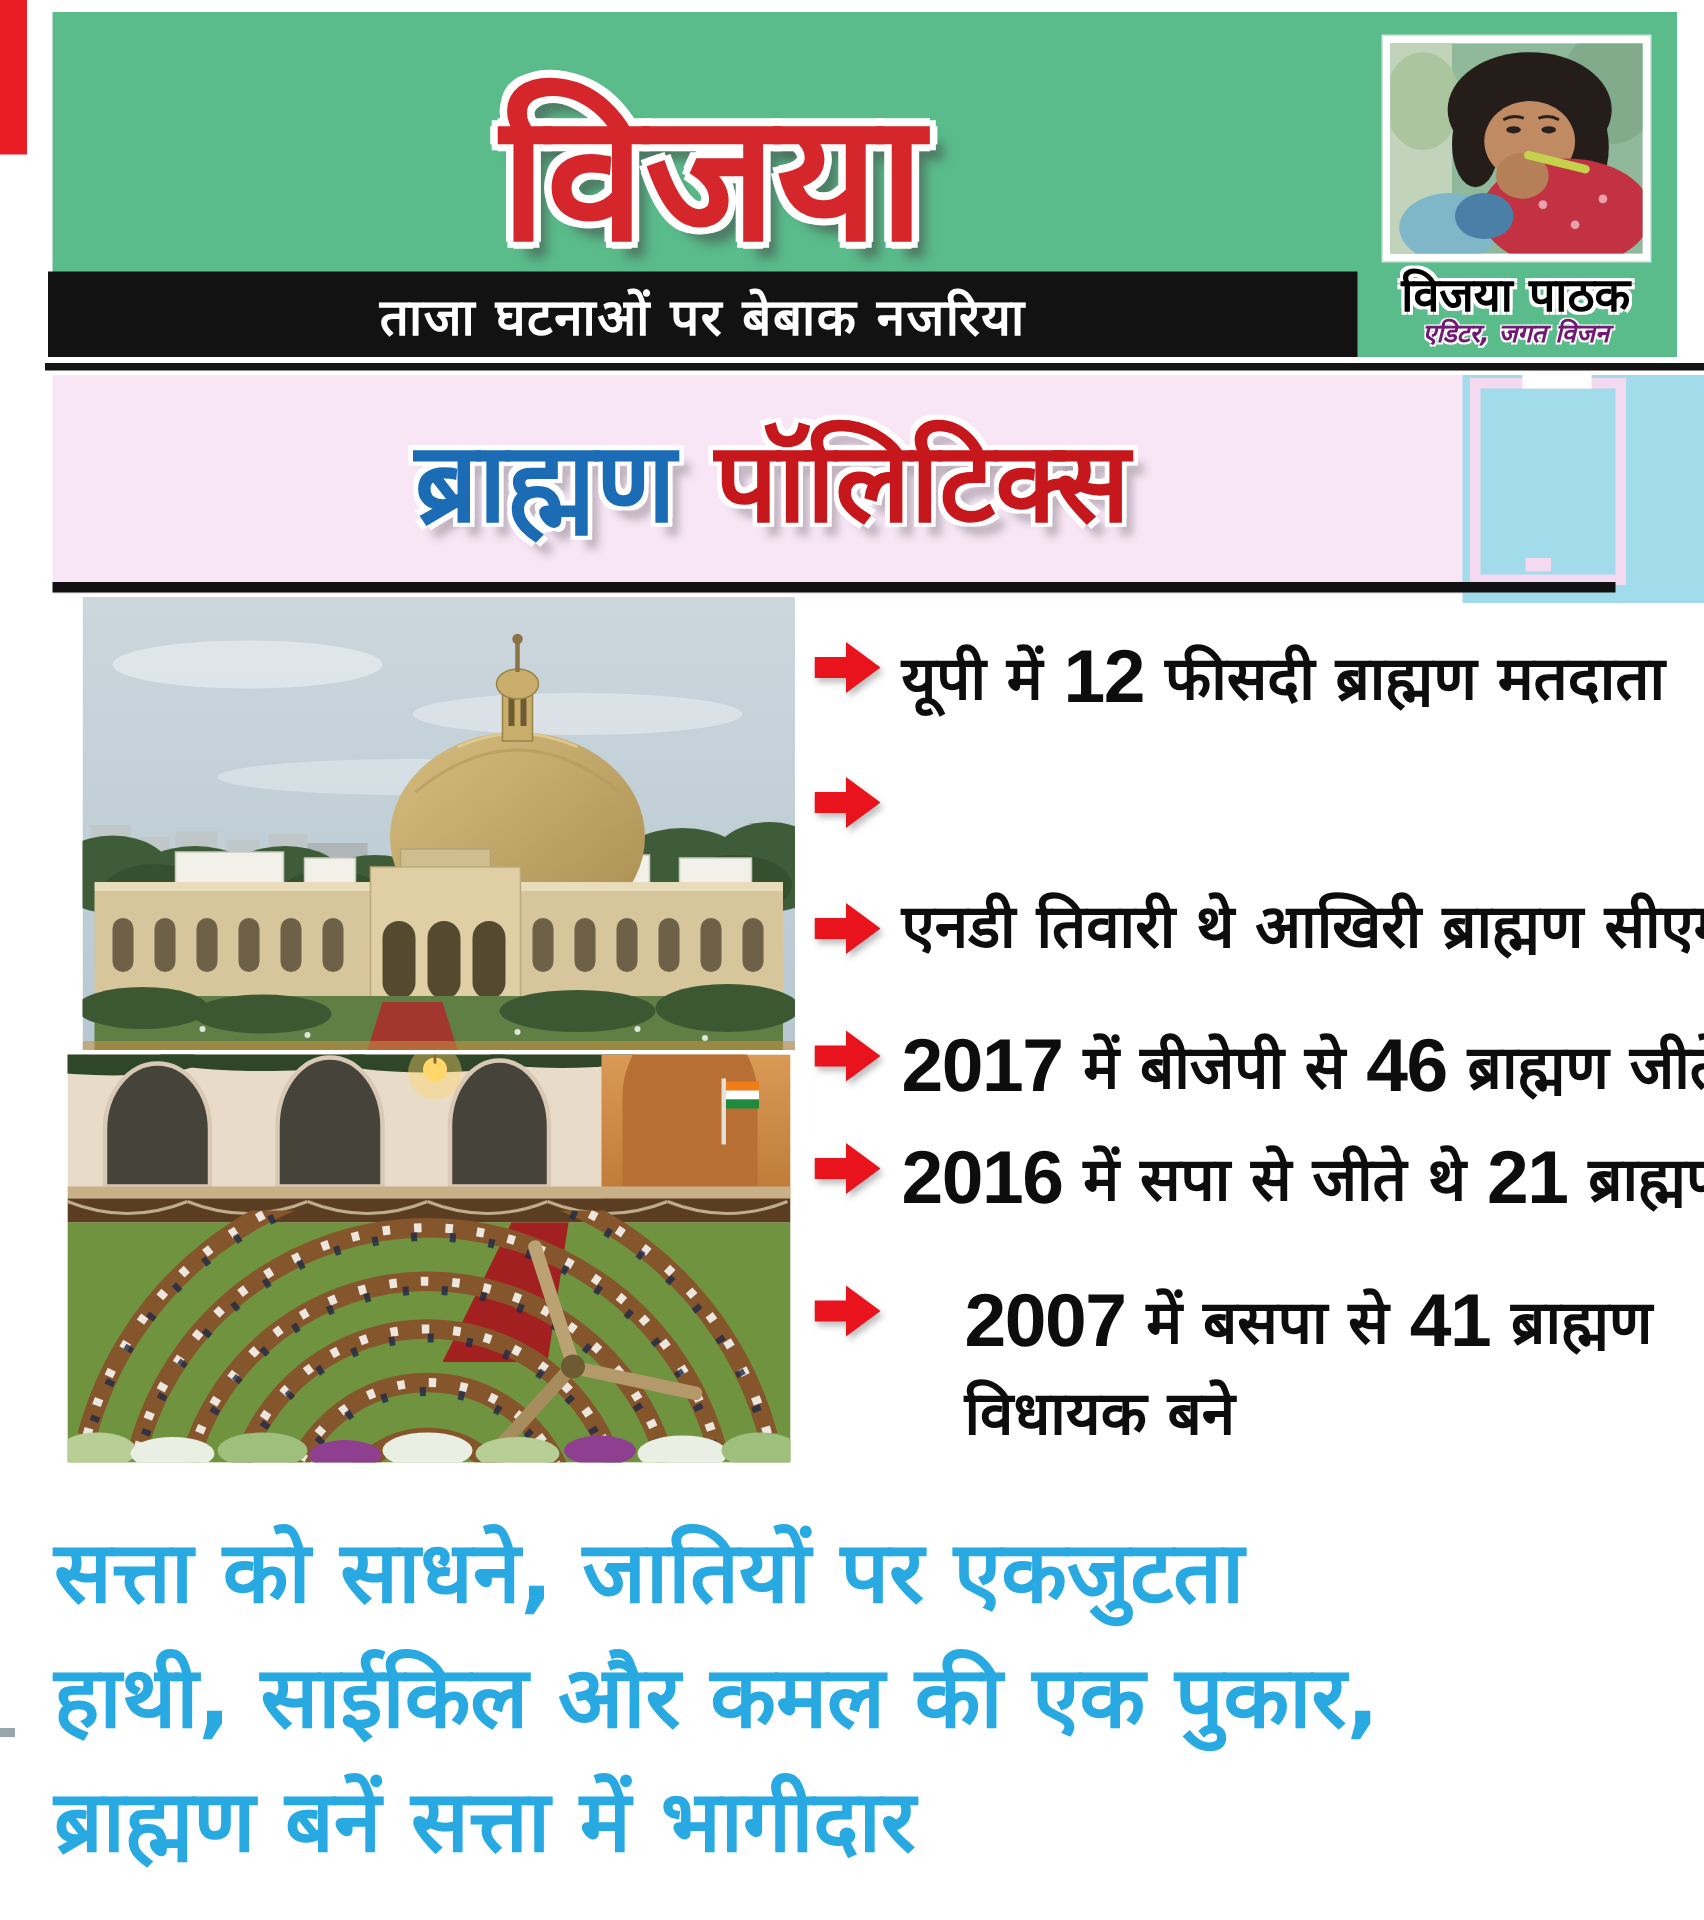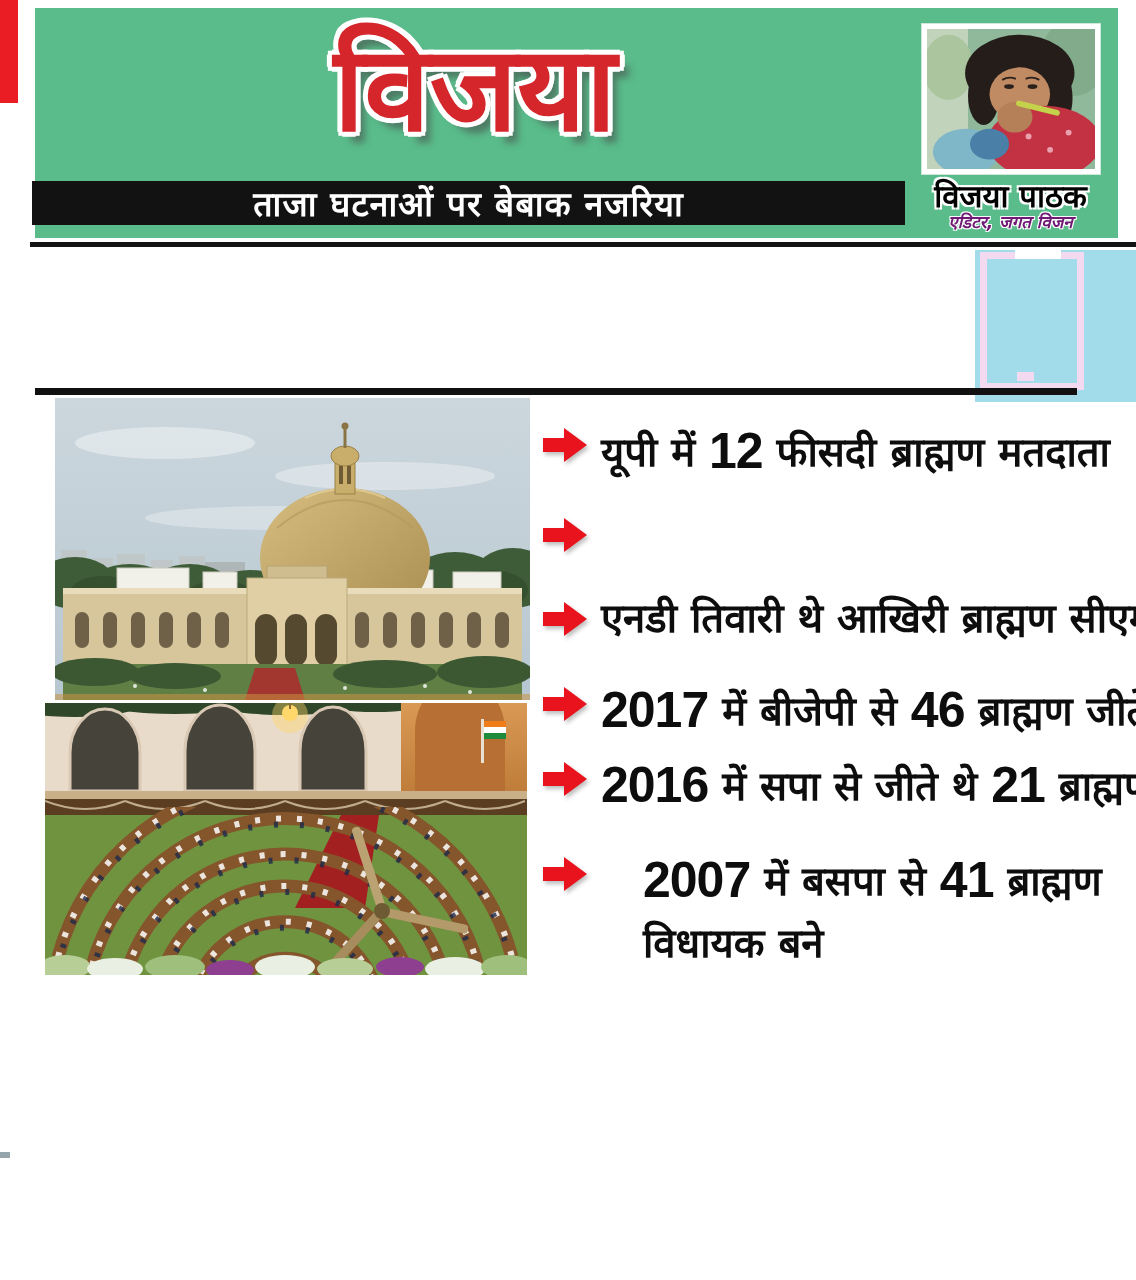--- a/index.html
+++ b/index.html
@@ -11,24 +11,24 @@
   .red-stripe{position:absolute;left:0;top:0;width:18px;height:103px;background:#ea1c24;}
   .masthead{position:absolute;left:35px;top:8px;width:1083px;height:230px;background:#5abc8b;}
   .logo{
     position:absolute;left:10px;top:8px;width:860px;height:165px;
     display:flex;align-items:baseline;justify-content:center;white-space:nowrap;
     color:#d5262b;
     text-shadow:-4px -4px 0 #fff,4px -4px 0 #fff,-4px 4px 0 #fff,4px 4px 0 #fff,
                 -5px 0 0 #fff,5px 0 0 #fff,0 -5px 0 #fff,0 5px 0 #fff,
                 9px 11px 7px rgba(70,70,70,.55);
   }
-  .logo .dev{font-size:118px;font-weight:700;line-height:1.25;}
+  .logo .dev{font-size:118px;font-weight:700;line-height:1.25;margin-top:29px;}
   .logo .lat{font-family:"Liberation Serif",serif;font-size:112px;font-weight:700;line-height:1.2;}
   .tagline-bar{
-    position:absolute;left:-3px;top:173px;width:873px;height:44px;background:#121212;
+    position:absolute;left:-3px;top:173px;width:873px;height:57px;background:#121212;
     display:flex;align-items:center;justify-content:center;
   }
   .tagline-bar span{color:#ffffff;font-size:34px;font-weight:700;letter-spacing:1px;}
   .editor-photo{
     position:absolute;left:887px;top:16px;width:168px;height:140px;
     background:#8fb99a;border:5px solid #ffffff;box-shadow:0 0 0 1px #cfe7d8;
   }
   .editor-photo svg{display:block;width:100%;height:100%;}
   .editor-name{
     position:absolute;left:868px;top:166px;width:215px;text-align:center;
@@ -118,20 +118,26 @@
         <rect x="92" y="74" width="46" height="6" rx="3" transform="rotate(14 92 74)" fill="#c4d24b"></rect>
         <ellipse cx="64" cy="120" rx="20" ry="16" fill="#4a7fa8"></ellipse>
       </svg>
     </div>
     <div class="editor-name">विजया पाठक</div>
     <div class="editor-title">एडिटर, जगत विजन</div>
   </div>
 
   <div class="divider"></div>
 
+  <div class="banner">
+    <div class="banner-title">
+      <span class="w1">ब्राह्मण</span>
+      <span class="w2">पॉलिटिक्स</span>
+    </div>
+  </div>
   <div class="cyan-box">
     <div class="cyan-frame"></div>
     <div class="cyan-notch"></div>
     <div class="cyan-dash"></div>
   </div>
   <div class="banner-underline"></div>
 
   <div class="photo1">
     <svg viewBox="0 0 475 302" preserveAspectRatio="none">
       <defs>
@@ -377,15 +383,20 @@
       <div class="bullet-row wrap" style="top: 447px; gap: 42px;">
         <span class="arrow">
           <svg viewBox="0 0 44 34">
             <path d="M0 10h21V0l23 17-23 17V24H0z" fill="#e8131c"></path>
           </svg>
         </span>
         <span class="btext"><b class="num">2007</b> में बसपा से <b class="num">41</b> ब्राह्मण विधायक बने</span>
       </div>
     </div>
 
+  <div class="footer">
+    <div>सत्ता को साधने, जातियों पर एकजुटता</div>
+    <div>हाथी, साईकिल और कमल की एक पुकार,</div>
+    <div>ब्राह्मण बनें सत्ता में भागीदार</div>
+  </div>
 
   <div class="gray-tick"></div>
 </div>
 
 </body></html>

